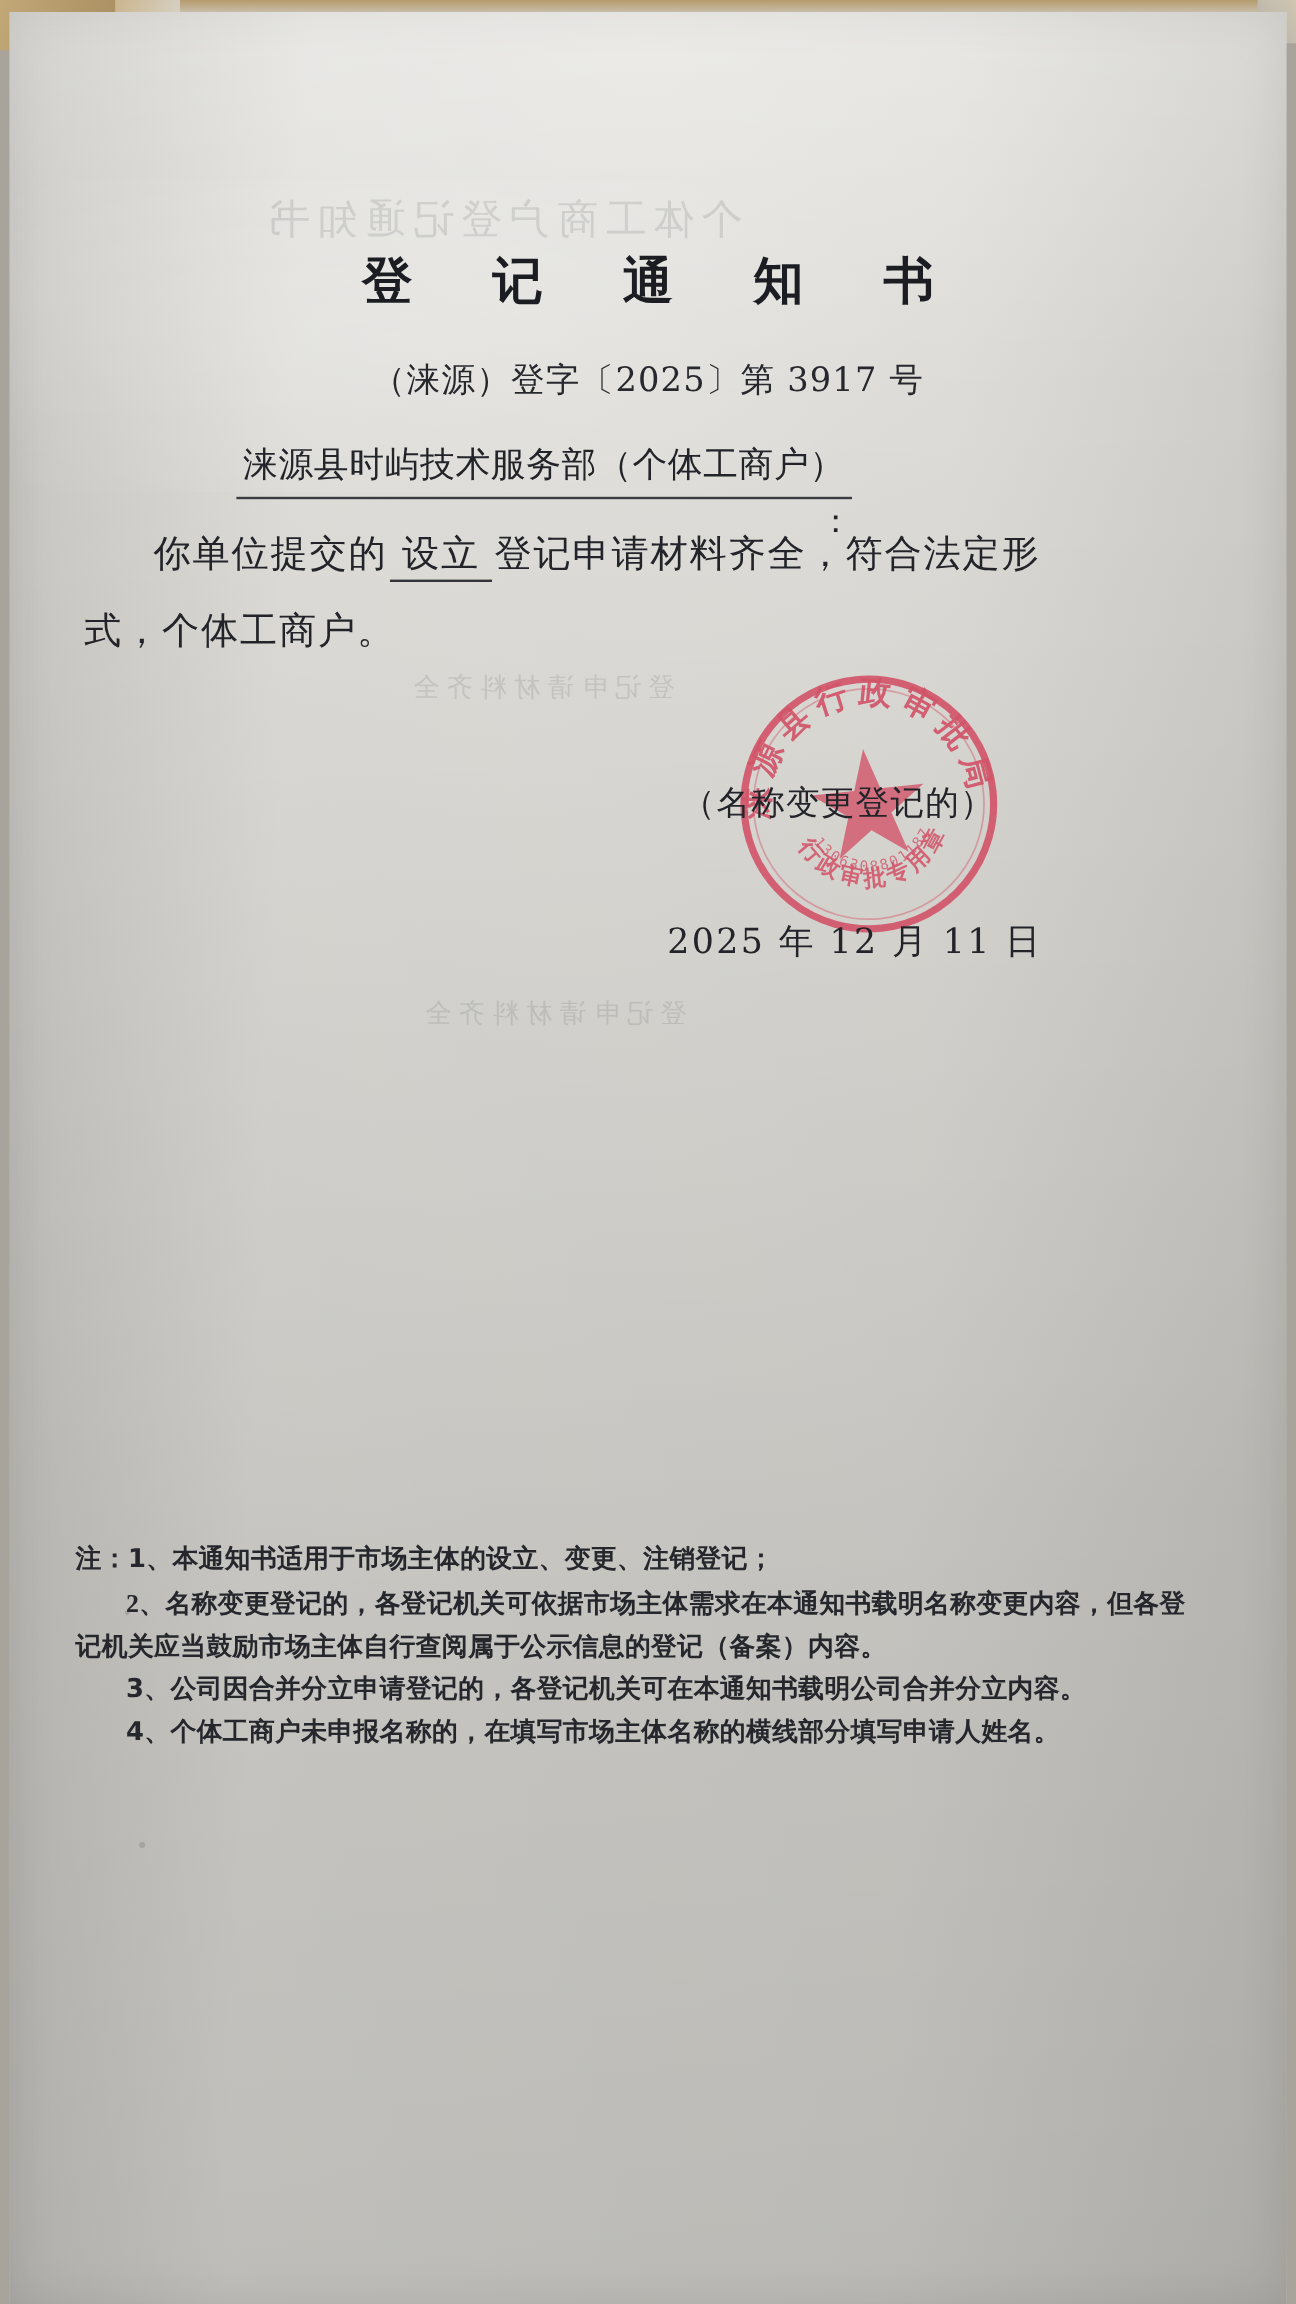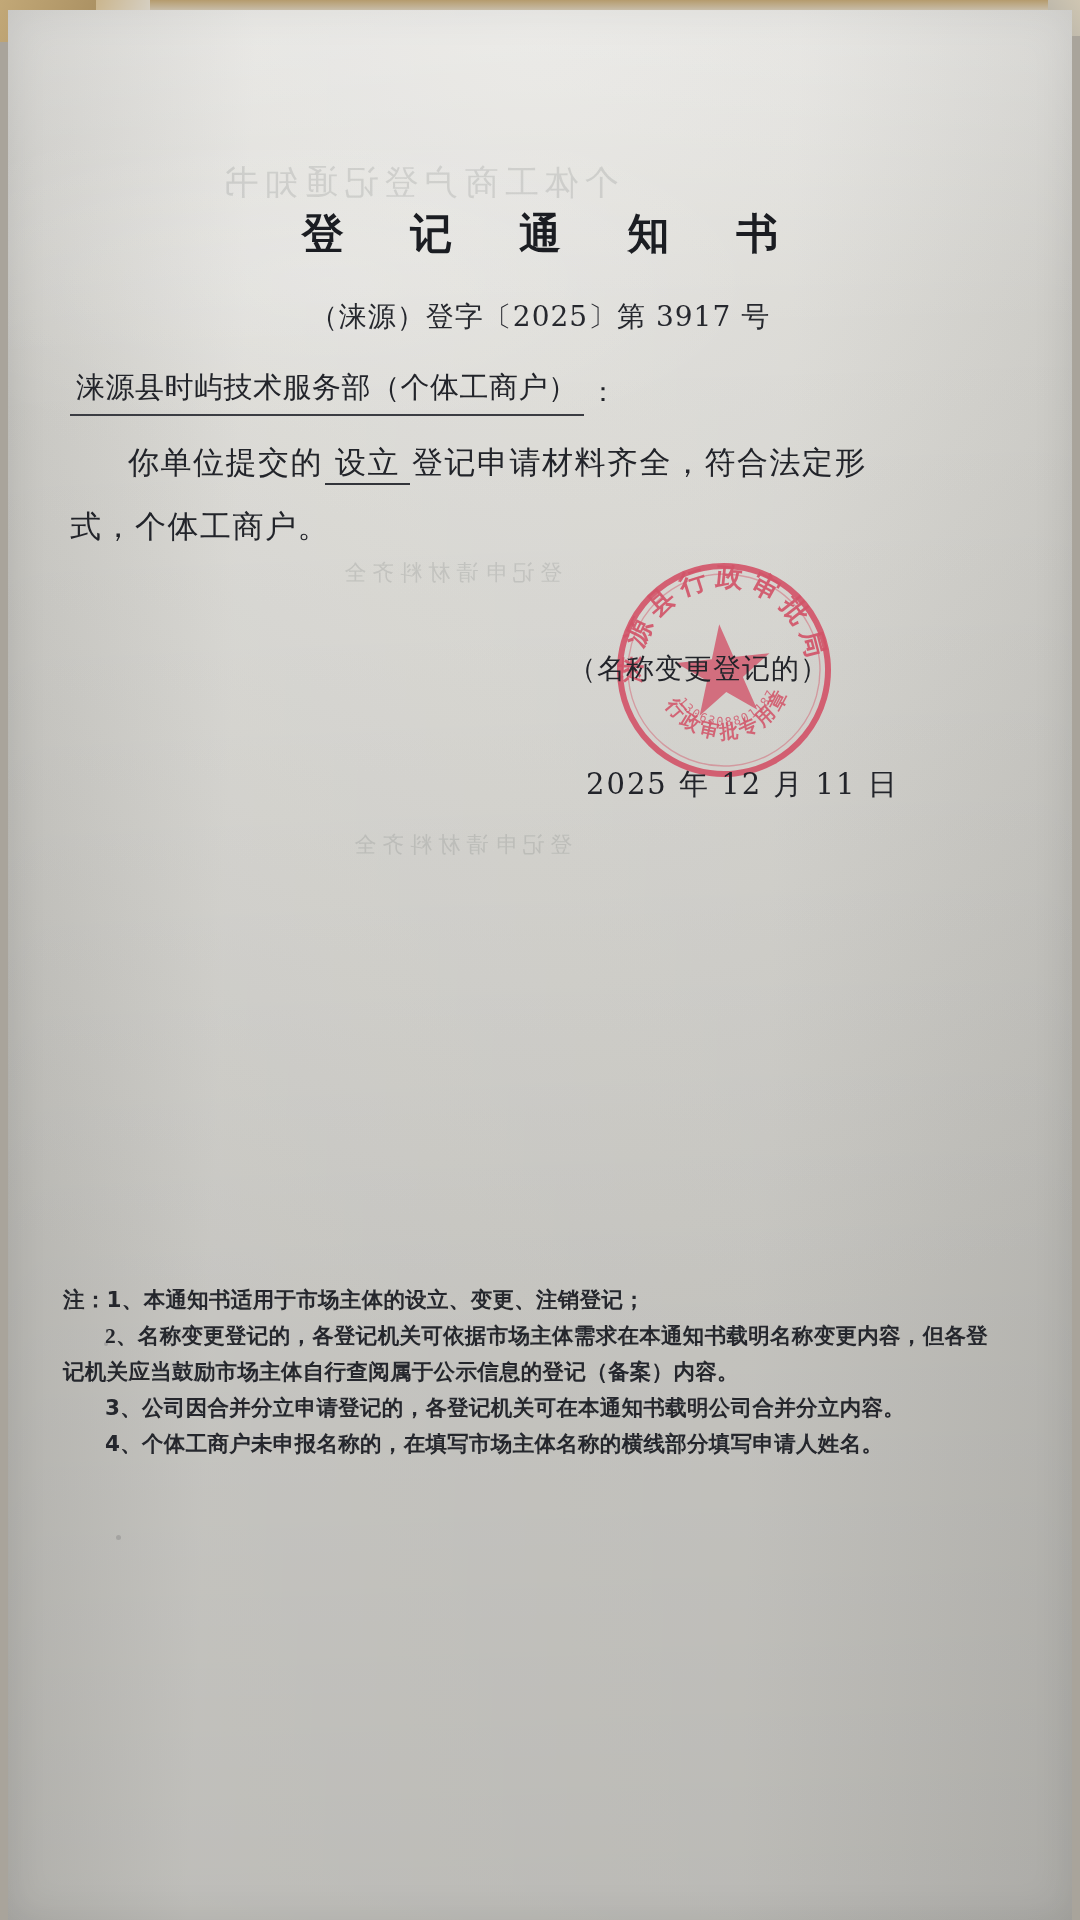--- a/index.html
+++ b/index.html
@@ -87,21 +87,21 @@
   .docnum{
     position:absolute;left:0;top:288px;width:100%;
     text-align:center;
     font-size:28px;
     letter-spacing:1px;
     color:#26282e;
   }
 
   .entity-row{
     position:absolute;left:62px;top:358px;width:640px;
-    display:flex;align-items:flex-end;
+    display:flex;align-items:flex-end;flex-direction:column;
   }
   .entity-name{
     font-size:29px;
     letter-spacing:.5px;
     border-bottom:2px solid #3a3c42;
     padding:0 6px 6px 6px;
     flex:0 0 auto;
     white-space:nowrap;
   }
   .entity-colon{
@@ -122,21 +122,21 @@
     padding:0 10px 3px 10px;
     margin:0 2px;
   }
 
   
   .seal-label{
     position:absolute;left:560px;top:640px;
     font-size:28px;letter-spacing:1px;
   }
   .date-line{
-    position:absolute;left:578px;top:755px;
+    position:absolute;left:548px;top:755px;
     font-size:29px;letter-spacing:2px;
   }
 
   
   #seal{
     position:absolute;left:604px;top:548px;
     width:224px;height:224px;
     transform:rotate(-6deg);
     opacity:.88;
   }

